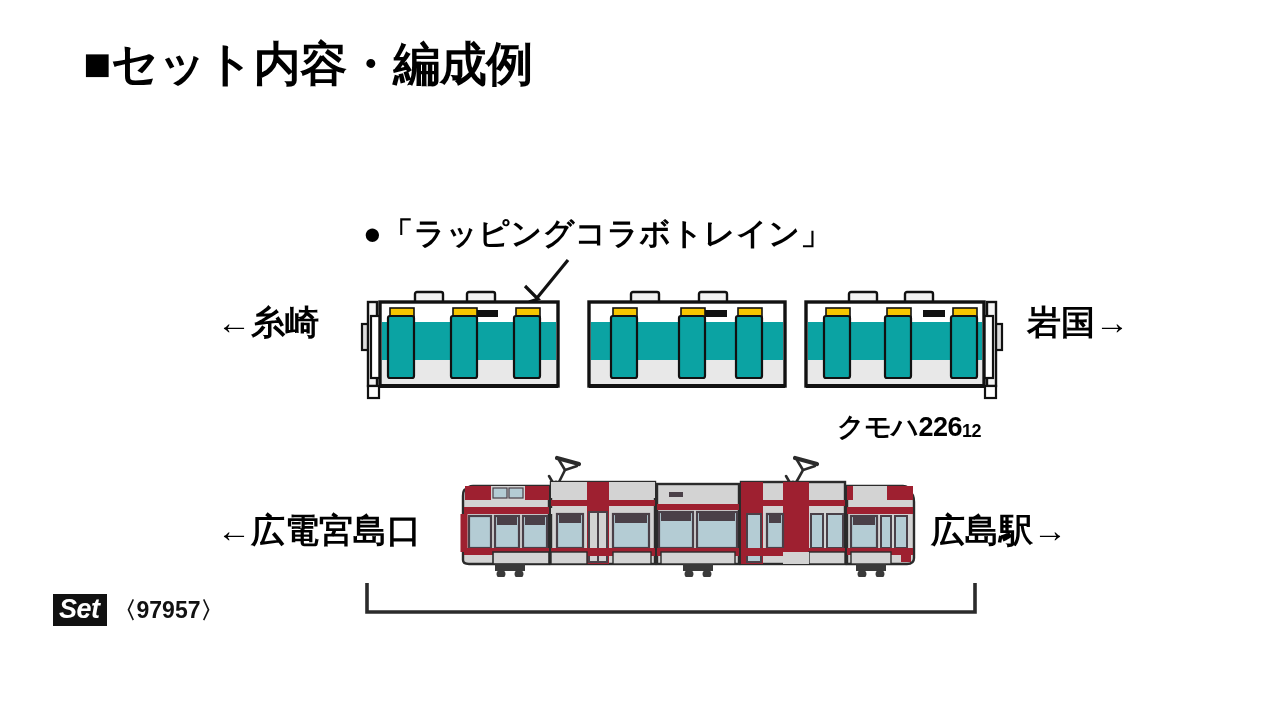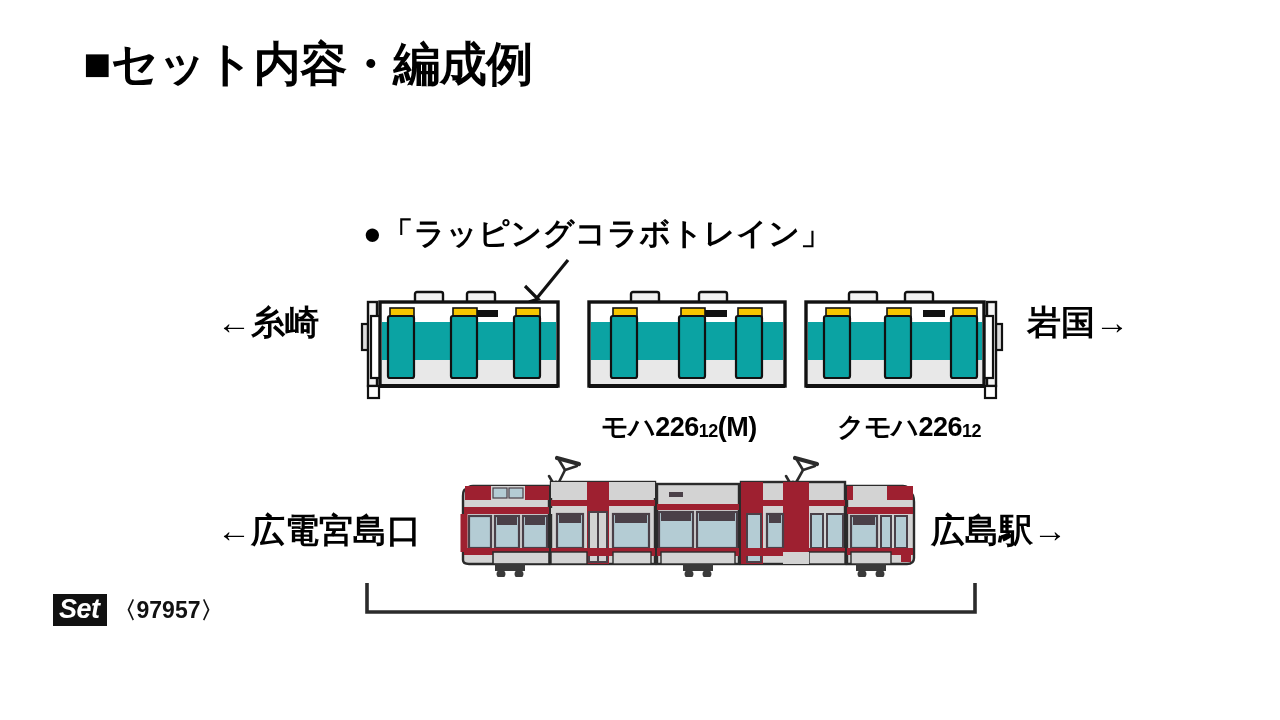--- a/index.html
+++ b/index.html
@@ -253,21 +253,20 @@
         <rect x="23" y="28" width="26" height="62" fill="#0ba3a3" stroke="#111" stroke-width="2.2" rx="2"></rect>
         <rect x="86" y="20" width="24" height="11" fill="#f7c600" stroke="#111" stroke-width="1.6"></rect>
         <rect x="84" y="28" width="26" height="62" fill="#0ba3a3" stroke="#111" stroke-width="2.2" rx="2"></rect>
         <rect x="152" y="20" width="24" height="11" fill="#f7c600" stroke="#111" stroke-width="1.6"></rect>
         <rect x="150" y="28" width="26" height="62" fill="#0ba3a3" stroke="#111" stroke-width="2.2" rx="2"></rect>
       </g>
       <rect x="5" y="96" width="178" height="4" fill="#111"></rect>
     </svg>
   </div>
 
-  <div class="carname cn2"><span>モハ226</span><sub>12</sub><span>(M)</span></div>
   <div class="carname cn3"><span>クモハ226</span><sub>12</sub><span></span></div>
 
   <div class="dir dir-hiroshima">広島駅→</div>
   <div class="dir dir-miyajima">←広電宮島口</div>
 
   <svg class="tram" viewBox="0 0 470 125">
     <defs>
       <g id="truck">
         <rect x="-15" y="0" width="30" height="7" fill="#3a3a3a"></rect>
         <circle cx="-9" cy="10" r="4.5" fill="#3a3a3a"></circle>

